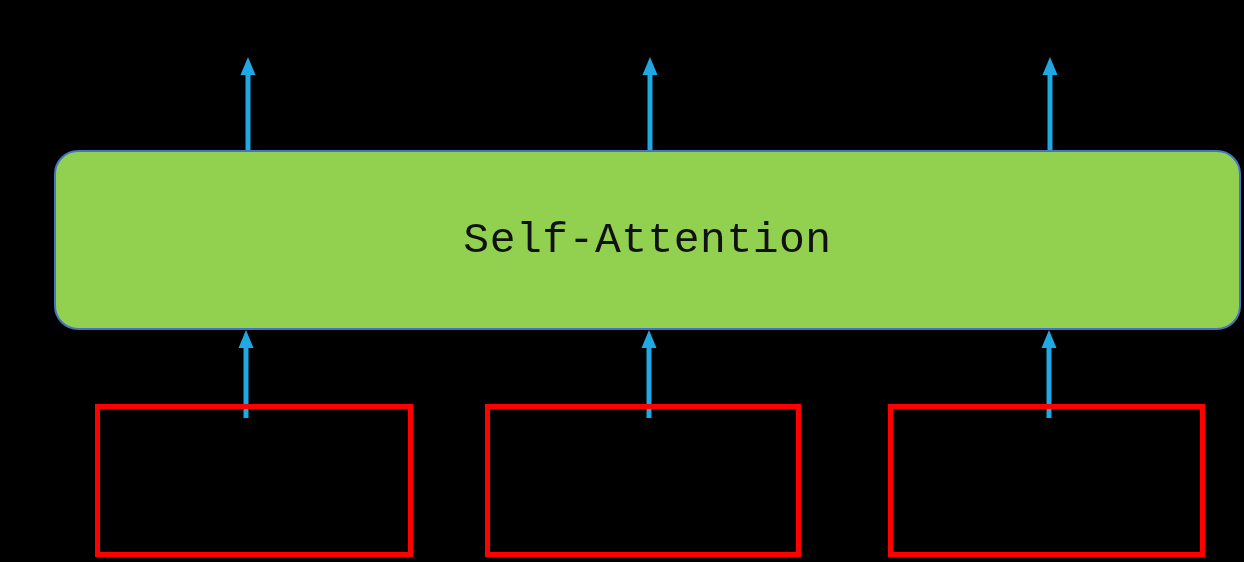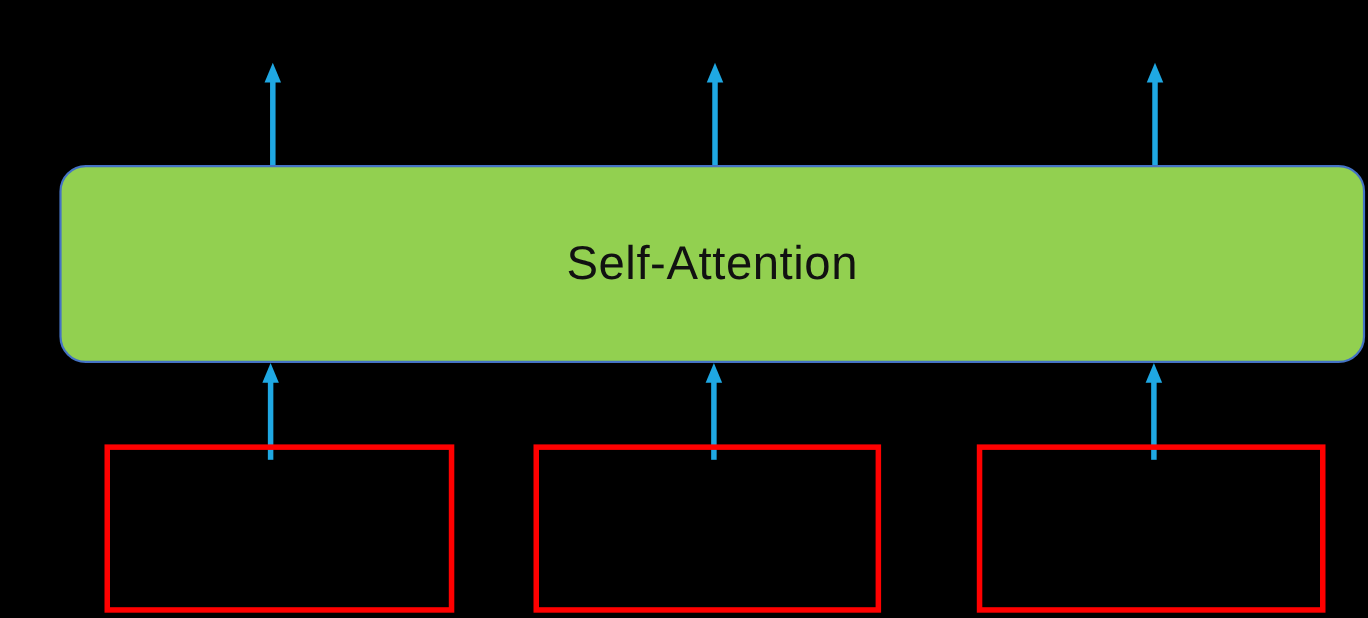--- a/index.html
+++ b/index.html
@@ -6,21 +6,21 @@
     margin: 0;
     padding: 0;
     background: #000;
   }
   .stage {
     position: relative;
     width: 1244px;
     height: 562px;
     background: var(--bg, #000000);
     overflow: hidden;
-    font-family: Liberation Sans, sans-serif;
+    font-family: Liberation Mono, monospace;
   }
   .arrows-layer {
     position: absolute;
     left: 0; top: 0;
     width: 1244px;
     height: 562px;
   }
   .arrows-layer line {
     stroke: var(--arrow, #1FA8E3);
     stroke-width: 5;

